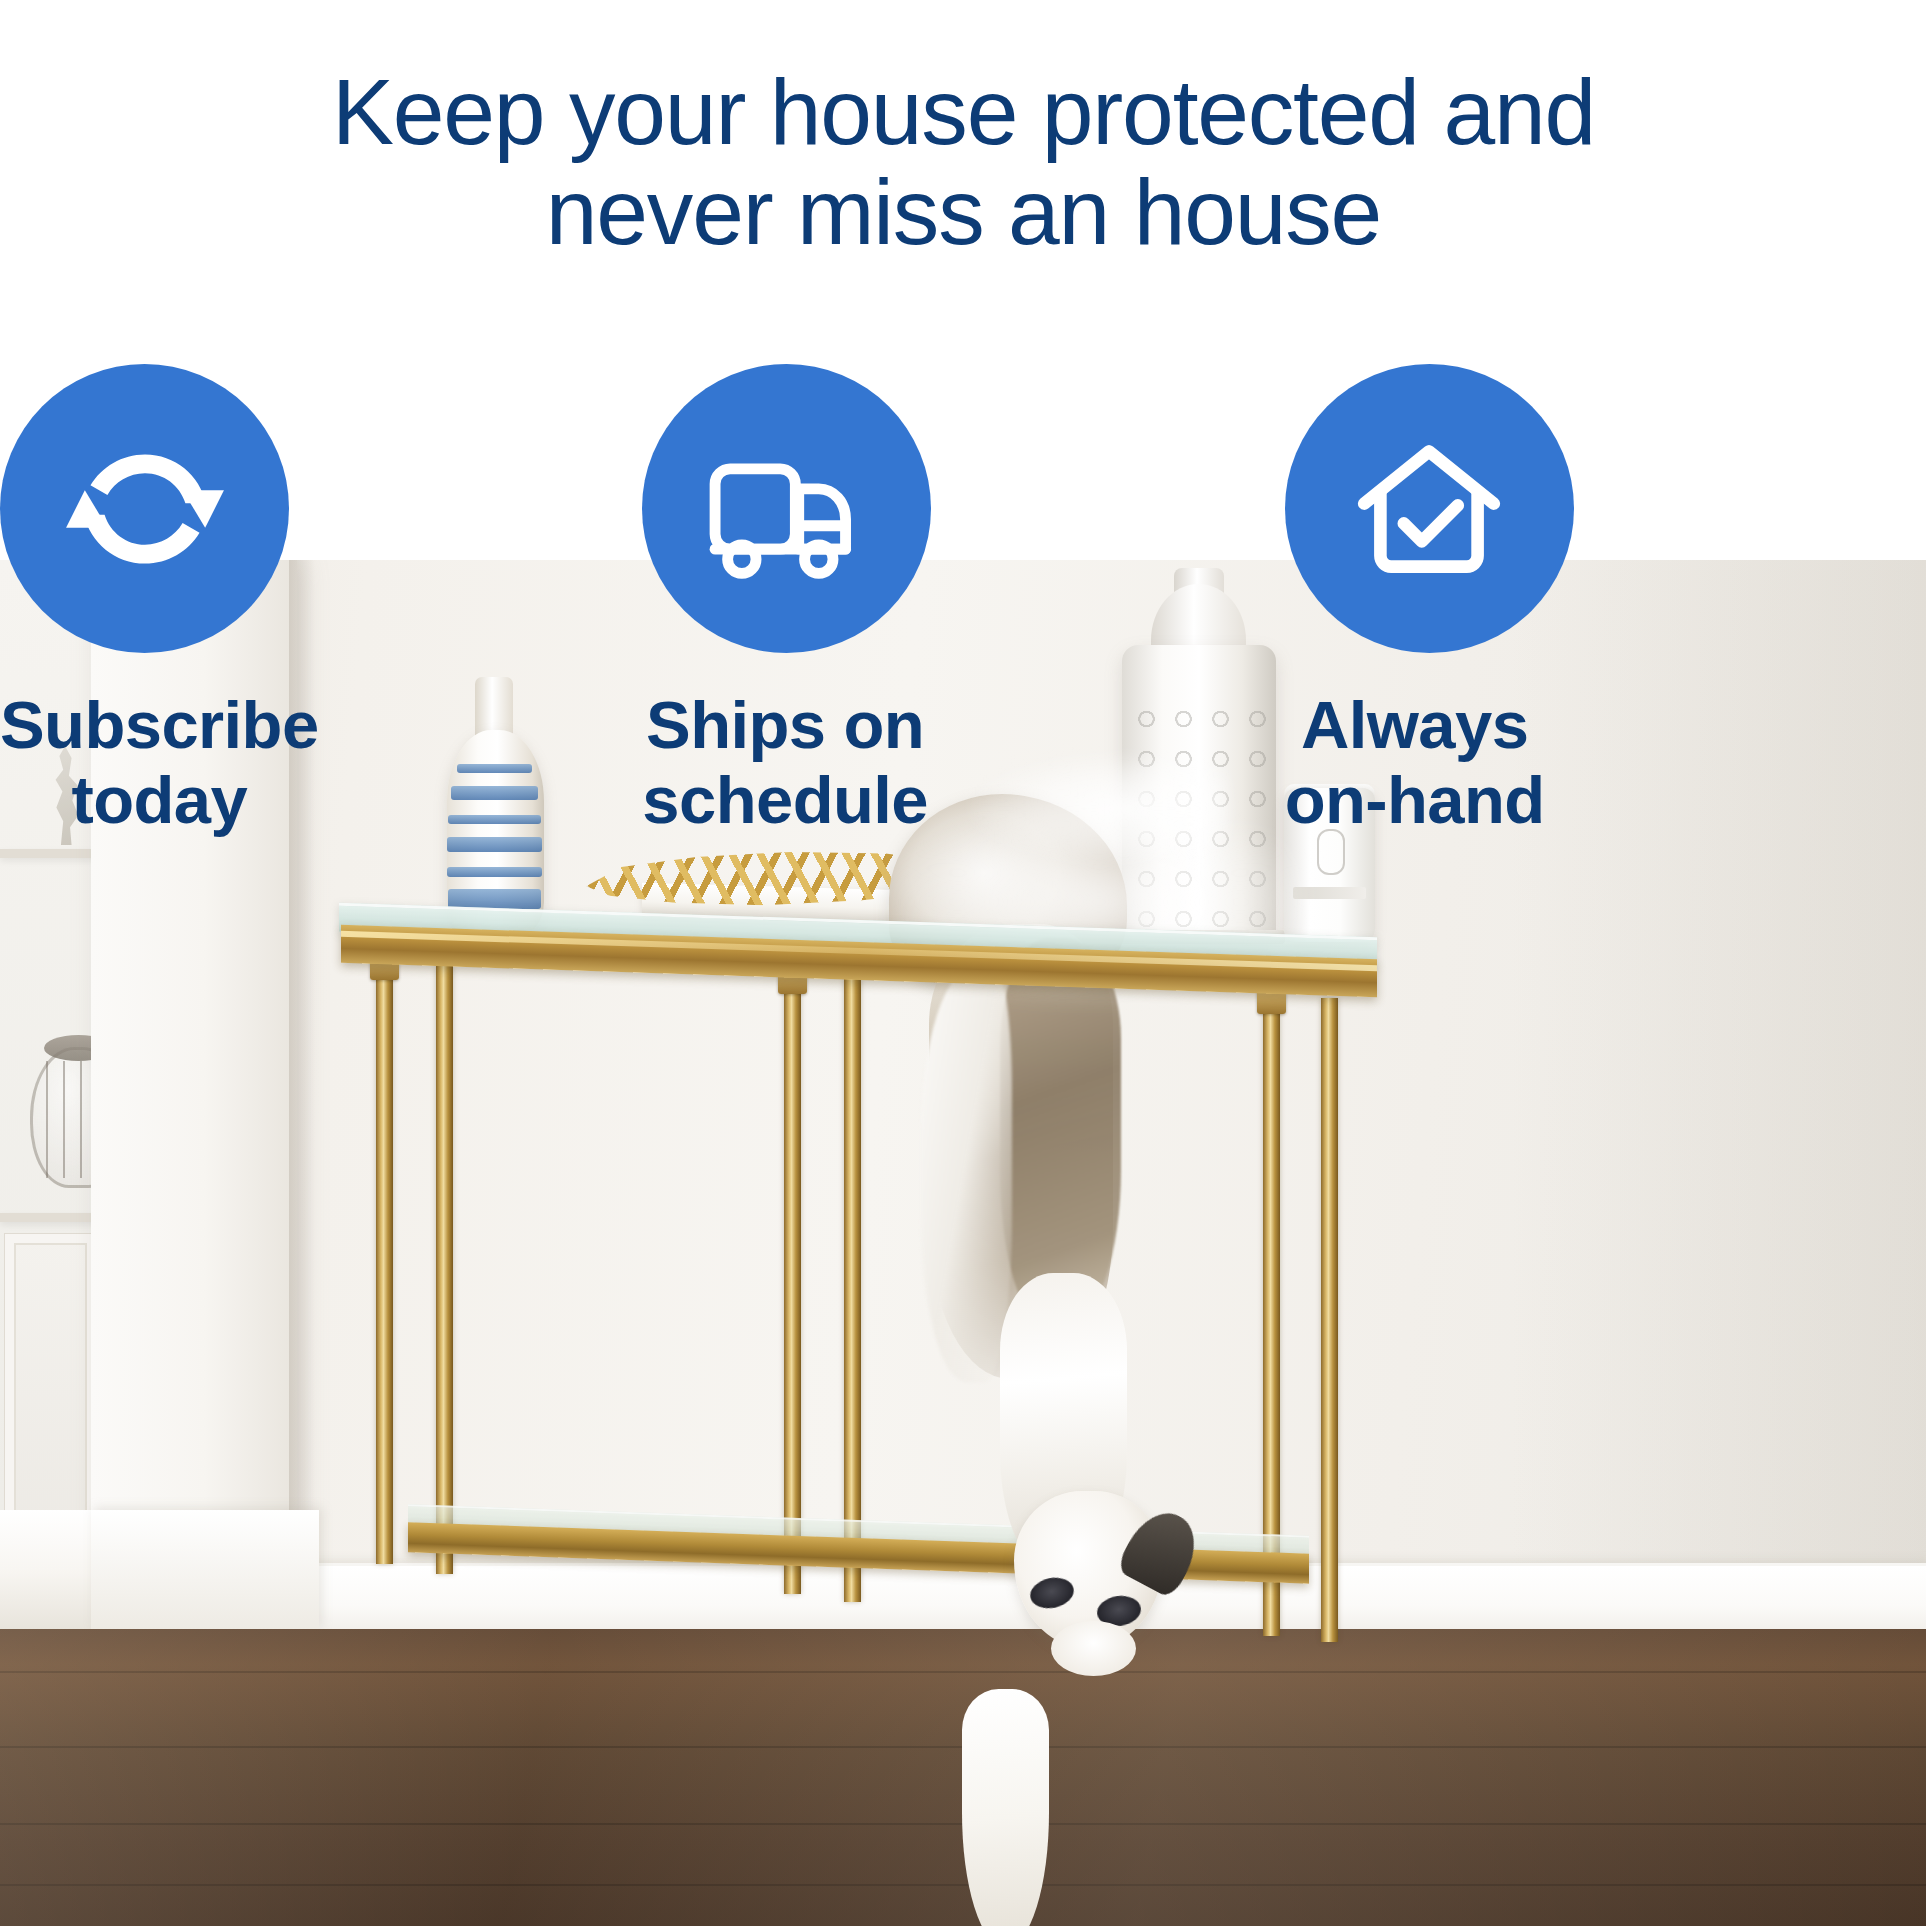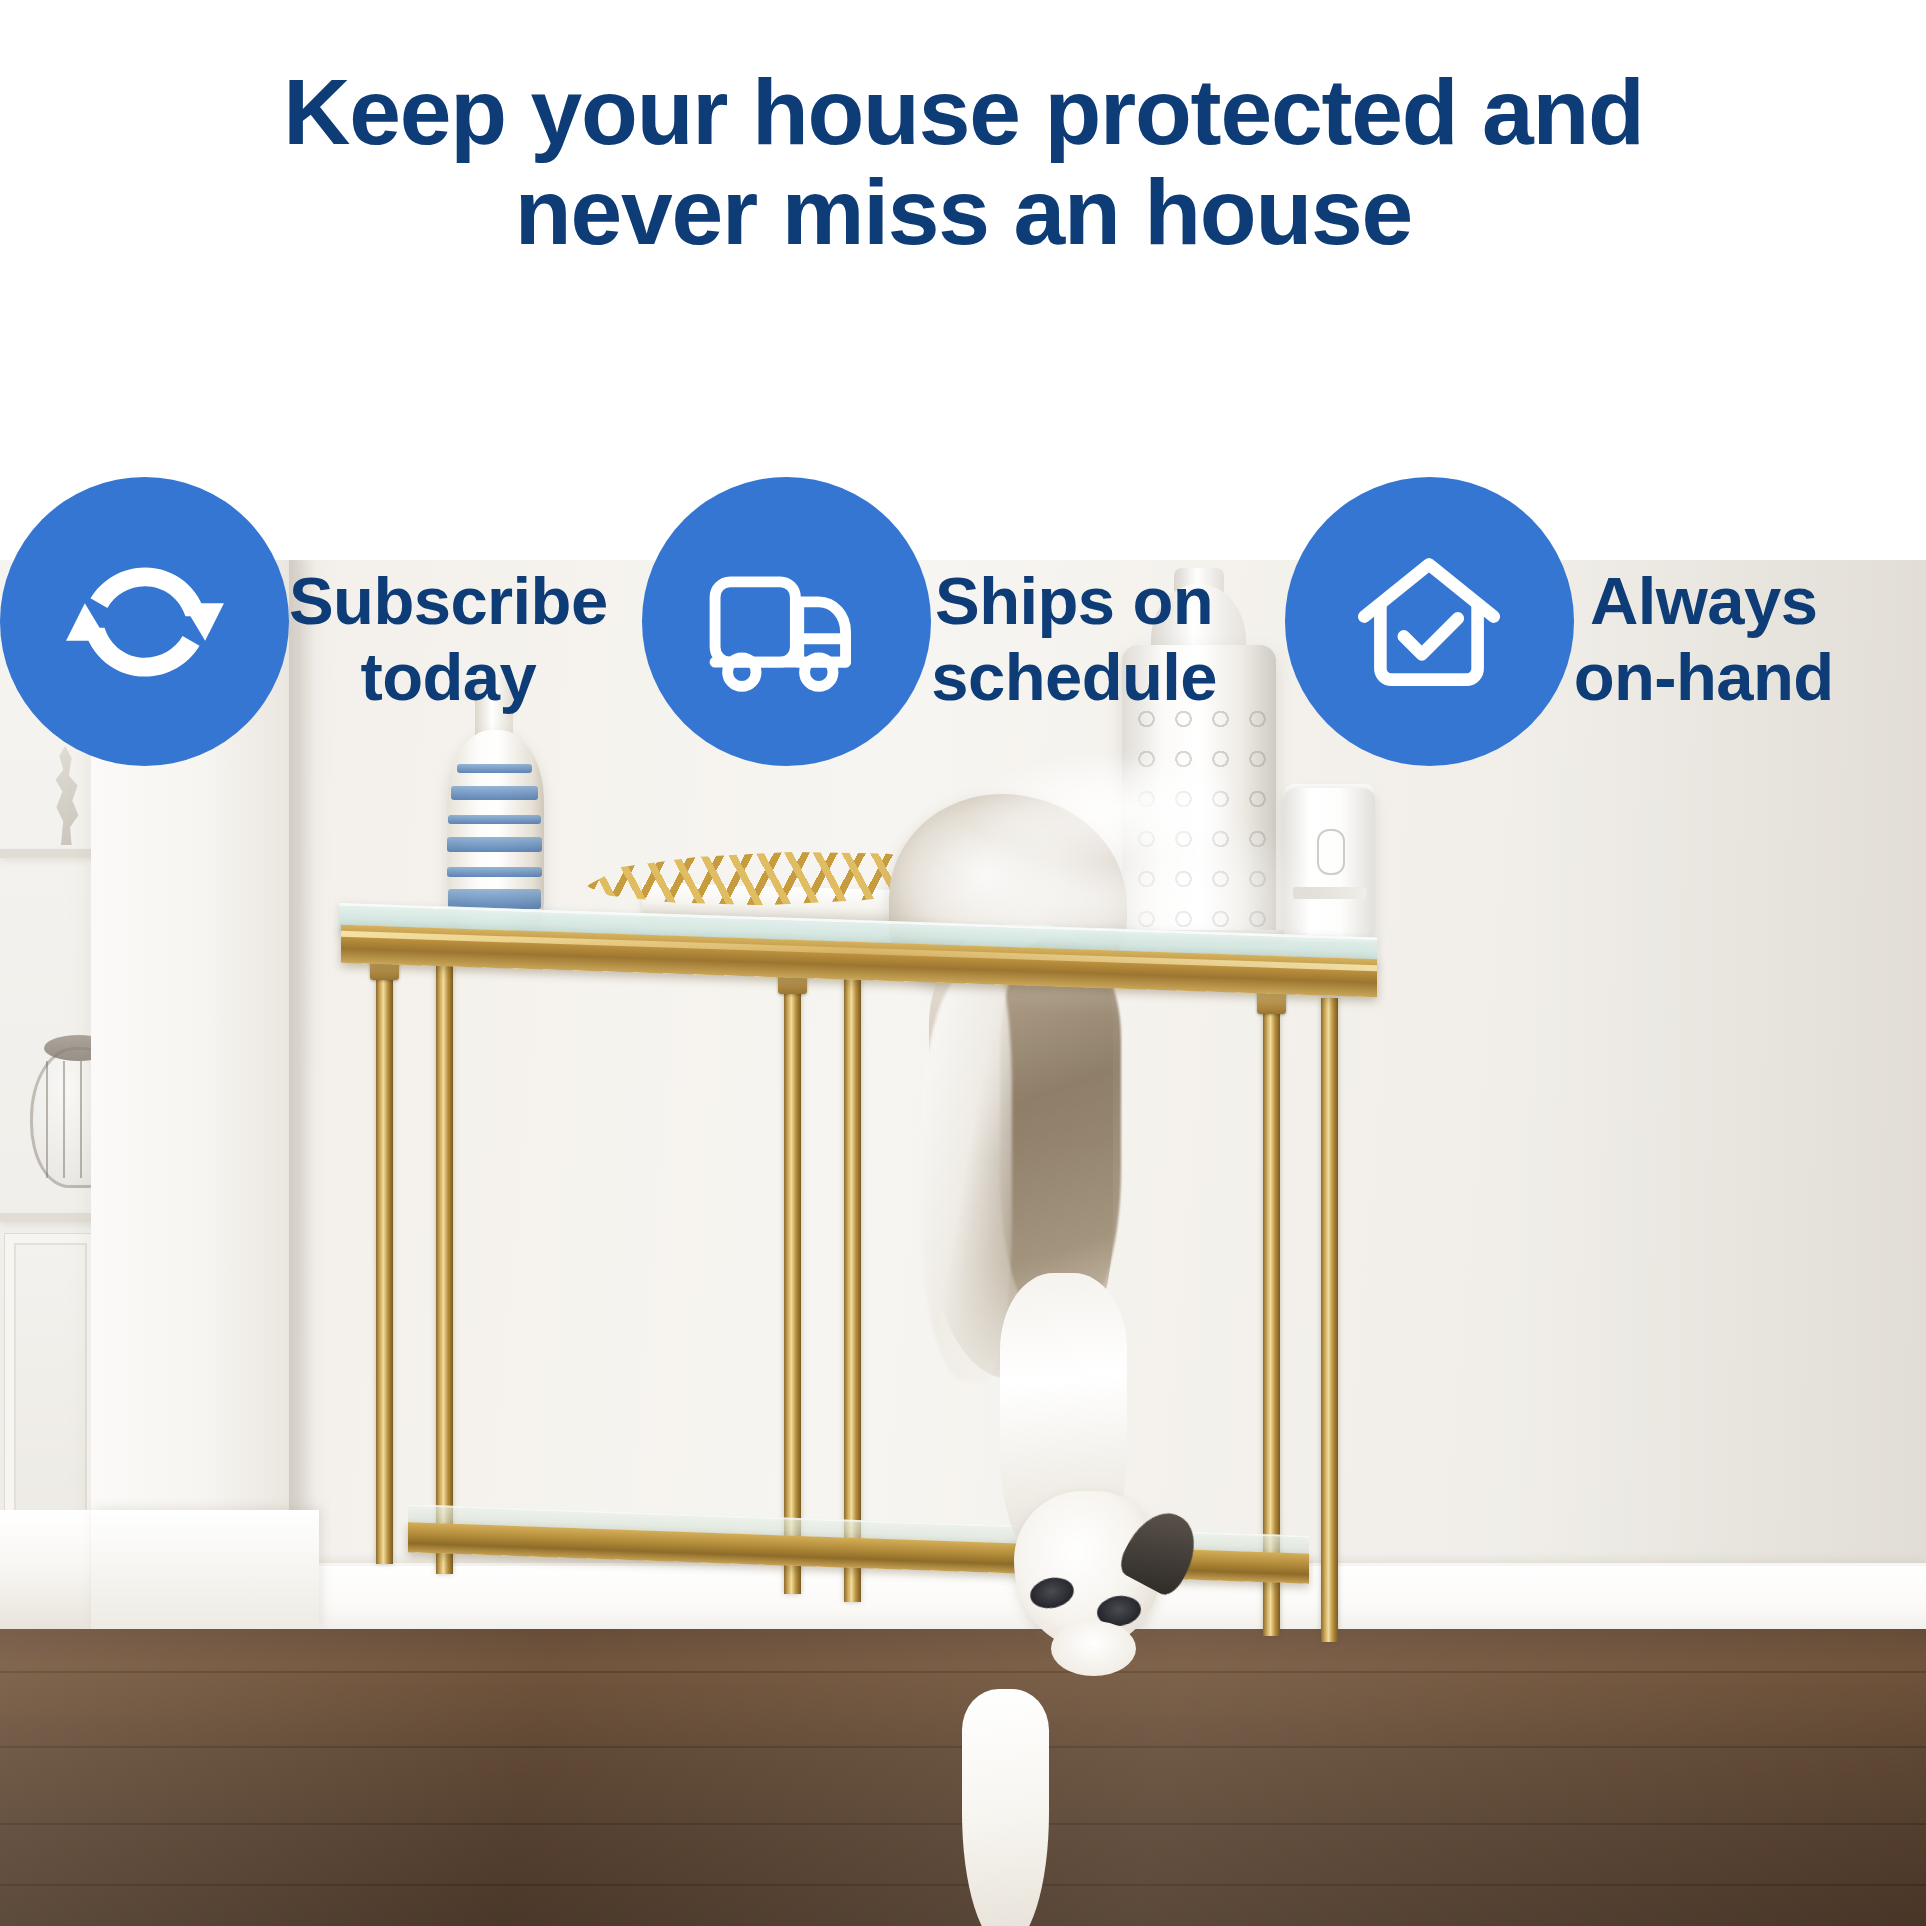--- a/index.html
+++ b/index.html
@@ -316,33 +316,33 @@
   .header{
     position:absolute;left:0;top:0;width:1927px;height:560px;
     background:#ffffff;
   }
   .headline{
     position:absolute;left:0;top:63px;width:1927px;
     text-align:center;
     color:#0d3c76;
     font-size:93px;
     line-height:1.07;
-    font-weight:700;
+    font-weight:400;
     letter-spacing:-1.2px;
     font-family:"Liberation Sans","DejaVu Sans",sans-serif;
   }
 
   
   .features{
     position:absolute;left:0;top:364px;width:1927px;height:515px;
     display:flex;
   }
   .feature{
     flex:1 1 0;
-    display:flex;flex-direction:row;align-items:center;
+    display:flex;flex-direction:column;align-items:flex-start;
   }
   .fcircle{
     width:289px;height:289px;border-radius:50%;
     display:flex;align-items:center;justify-content:center;
     flex:0 0 auto;
   }
   .flabel{
     margin-top:34px;
     text-align:center;
     color:#0d3c76;

